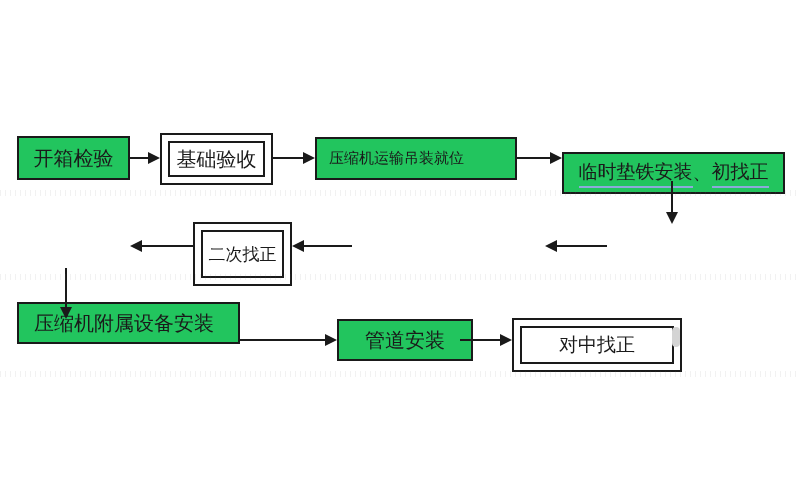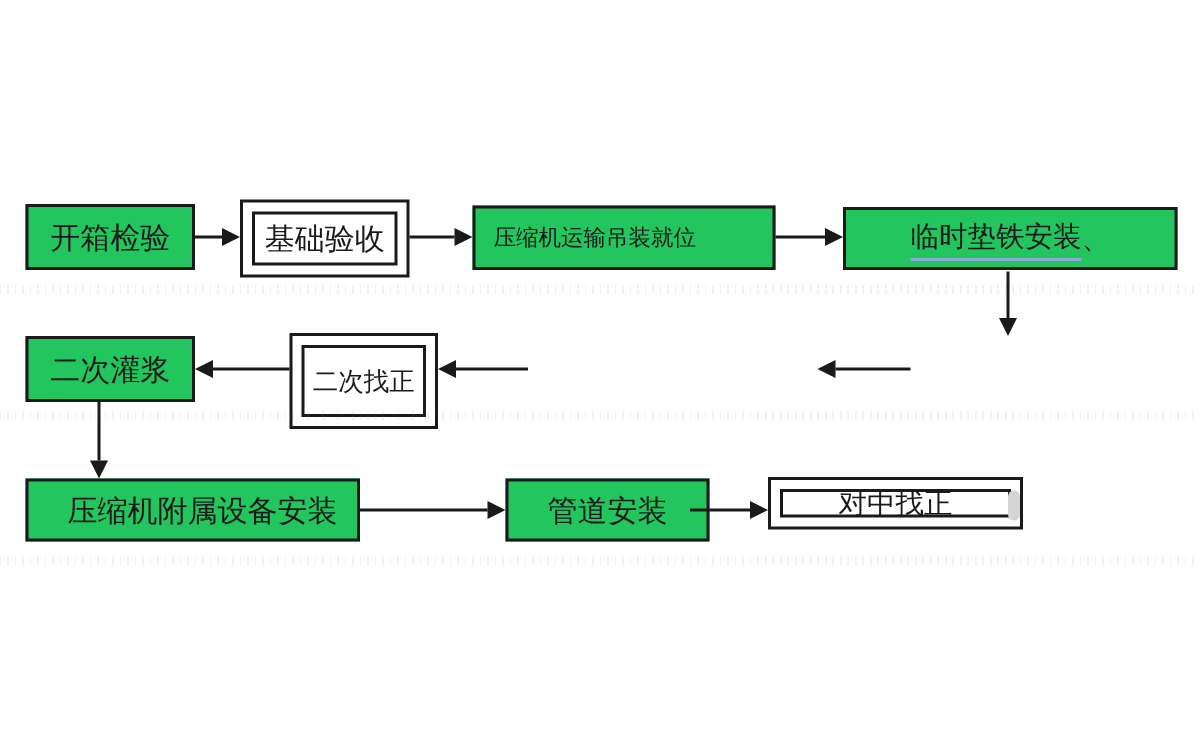--- a/index.html
+++ b/index.html
@@ -86,38 +86,38 @@
 <div class="canvas">
 
   <div class="node f20" style="left:17px; top:136px; width:113px; height:44px;">开箱检验</div>
 
   <div class="dnode" style="left:160px; top:133px; width:113px; height:52px;">
     <div class="inner f20">基础验收</div>
   </div>
 
   <div class="node left-align f15" style="left:315px; top:137px; width:202px; height:43px; padding-left:12px;">压缩机运输吊装就位</div>
 
-  <div class="node f19" style="left:562px; top:138px; width:223px; height:42px;">
+  <div class="node f19" style="left:562px; top:152px; width:223px; height:42px;">
     <span class="u">临时垫铁安装</span>
       <span>、</span>
+      <span class="u">初找正</span>
   </div>
 
 
 
   <div class="dnode" style="left:193px; top:222px; width:99px; height:64px;">
     <div class="inner f17">二次找正</div>
   </div>
 
-  <div class="node f20" style="left:17px; top:224px; width:113px; height:44px;">二次灌浆</div>
 
-  <div class="node left-align f20" style="left:17px; top:319px; width:223px; height:42px; padding-left:26px;">压缩机附属设备安装</div>
+  <div class="node left-align f20" style="left:17px; top:302px; width:223px; height:42px; padding-left:15px;">压缩机附属设备安装</div>
 
   <div class="node f20" style="left:337px; top:319px; width:136px; height:42px;">管道安装</div>
 
-  <div class="dnode" style="left:512px; top:318px; width:170px; height:35px;">
+  <div class="dnode" style="left:512px; top:318px; width:170px; height:54px;">
     <div class="inner f19">对中找正</div>
   </div>
 
   <div>
     <div class="hline" style="left:130px; top:157px; width:18px;"></div>
     <div class="head-right" style="left:148px; top:152px;"></div>
   </div>
 
   <div>
     <div class="hline" style="left:273px; top:157px; width:30px;"></div>

